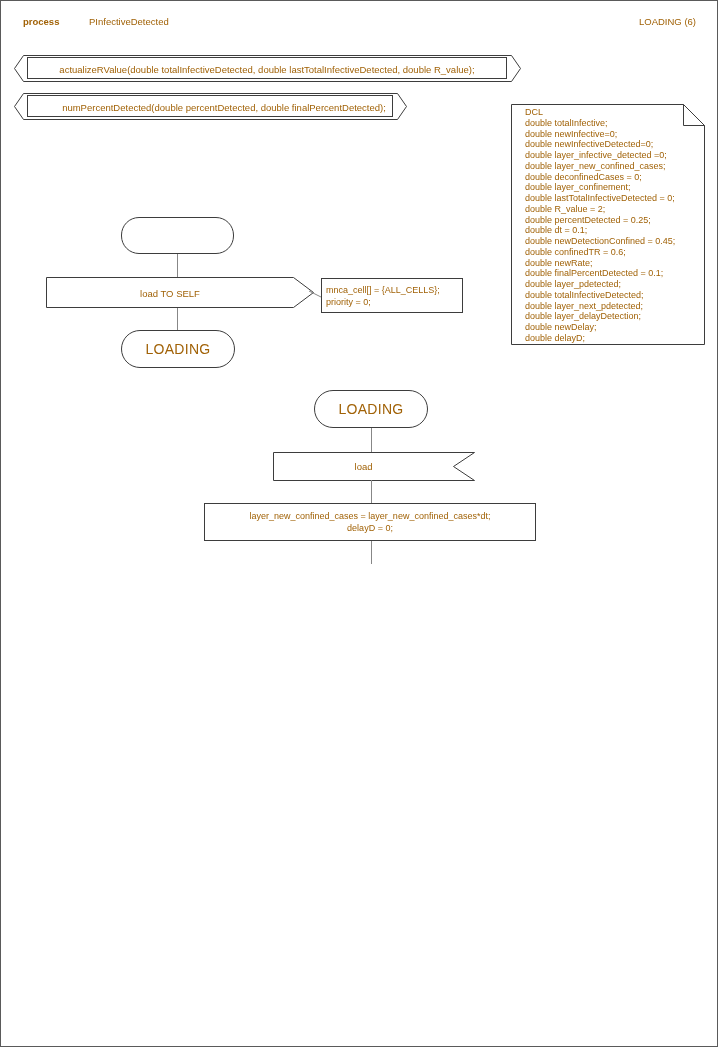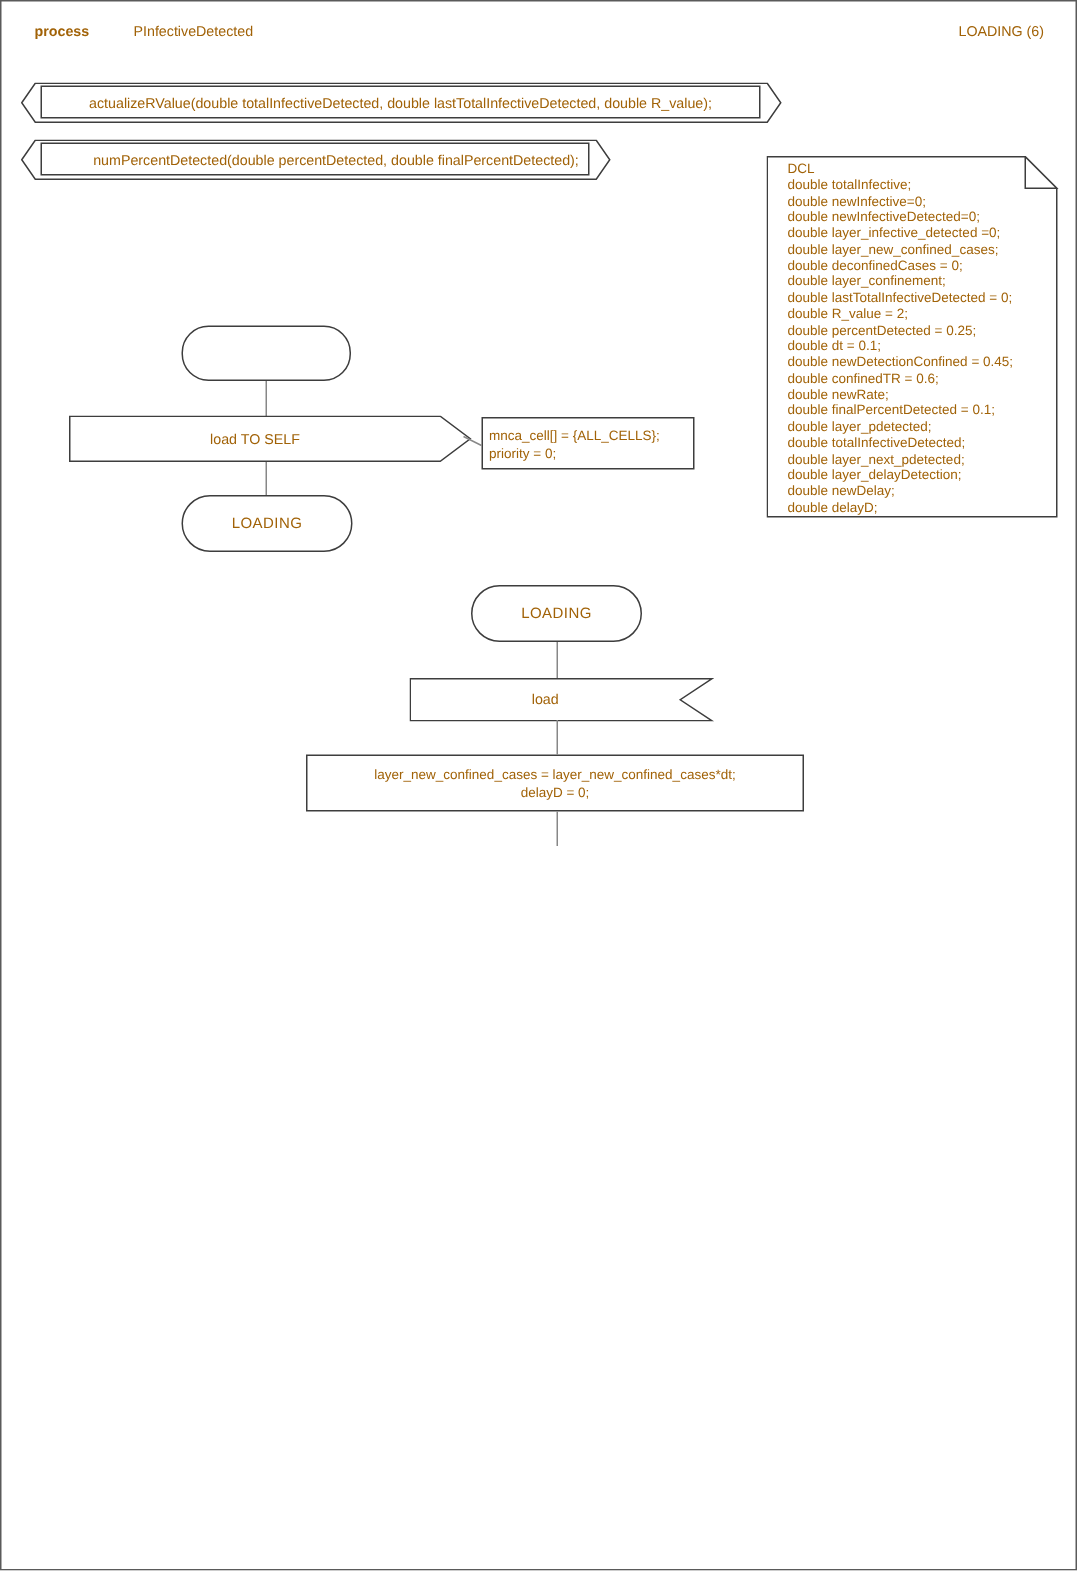--- a/index.html
+++ b/index.html
@@ -14,21 +14,21 @@
   }
   .abs{position:absolute;}
   .lbl{font-size:9.5px;line-height:11px;}
   .sym-text{
     position:absolute;display:flex;align-items:center;justify-content:center;
     font-size:9.5px;text-align:center;white-space:nowrap;
   }
   .state{
     position:absolute;border:1px solid #3d3d3d;border-radius:19px;
     background:#fff;display:flex;align-items:center;justify-content:center;
-    font-size:10px;letter-spacing:0.3px;box-sizing:border-box;
+    font-size:14px;letter-spacing:0.3px;box-sizing:border-box;
   }
   .vline{position:absolute;width:1px;background:#878787;}
   .taskbox{
     position:absolute;border:1px solid #3d3d3d;background:#fff;box-sizing:border-box;
     display:flex;flex-direction:column;align-items:center;justify-content:center;
     font-size:9px;line-height:12px;text-align:center;
   }
   .commentbox{
     position:absolute;border:1px solid #3d3d3d;background:#fff;box-sizing:border-box;
     display:flex;flex-direction:column;justify-content:center;

